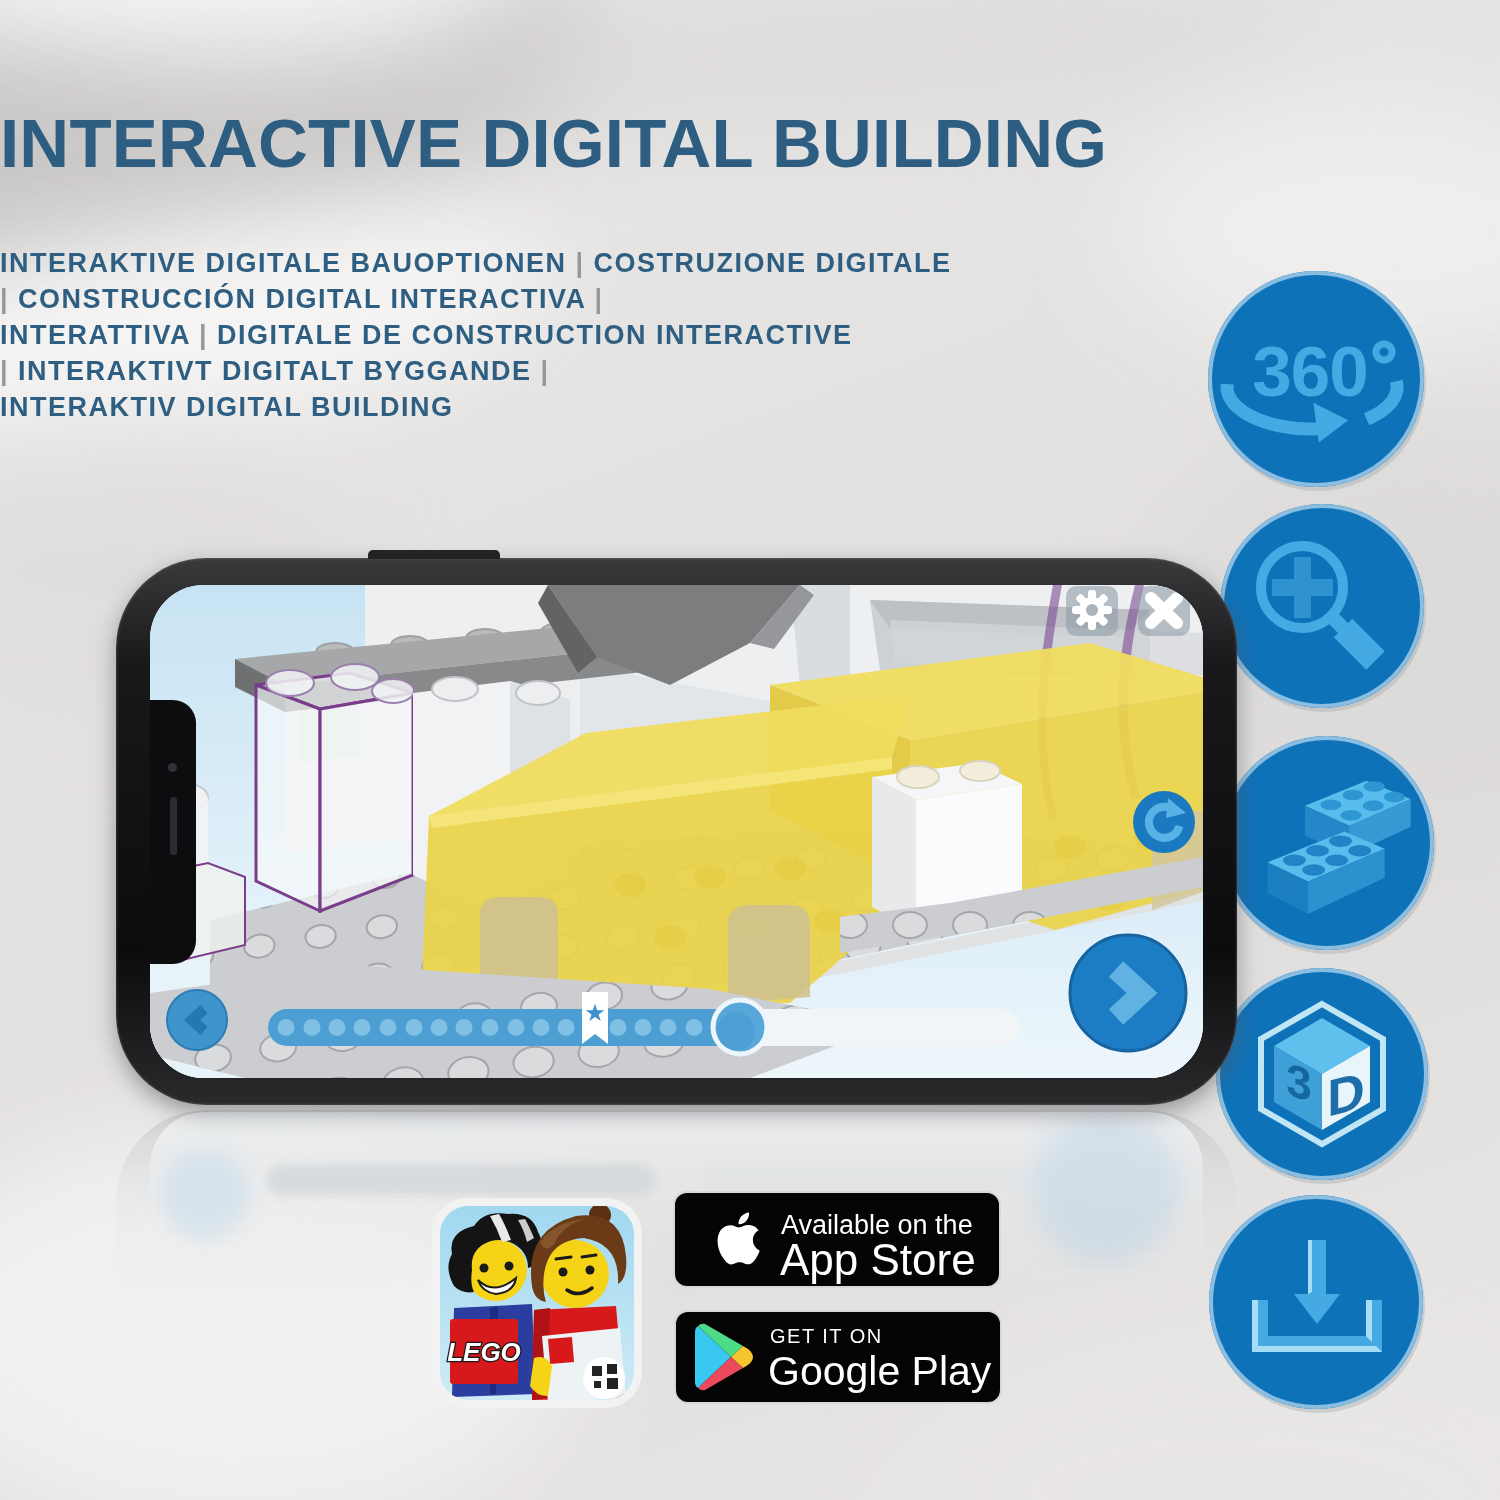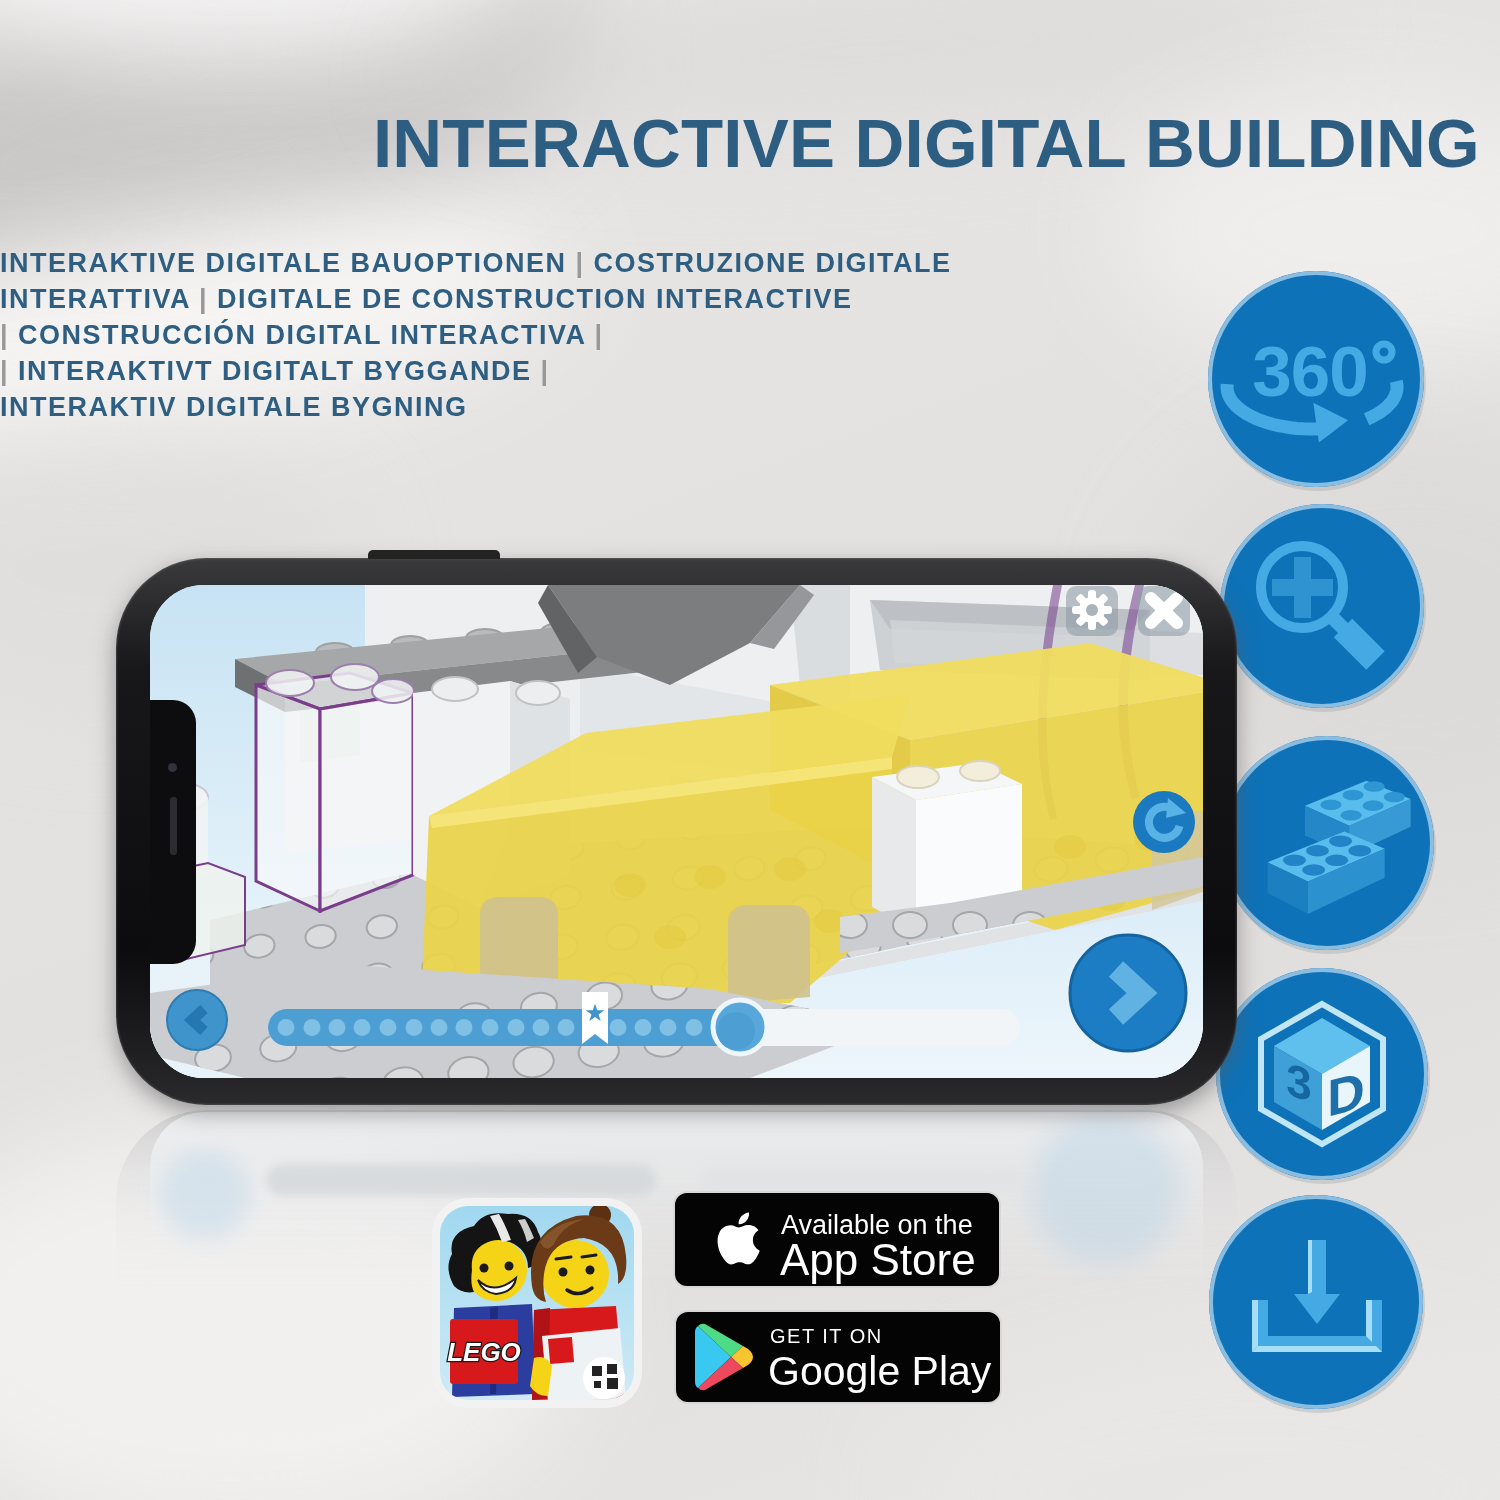--- a/index.html
+++ b/index.html
@@ -1,17 +1,17 @@
 <!DOCTYPE html>
 <html><head><meta charset="utf-8">
 <style>
 html,body{margin:0;padding:0}
 body{width:1500px;height:1500px;position:relative;overflow:hidden;background:#e5e3e2;font-family:"Liberation Sans",sans-serif}
 .blob{position:absolute;border-radius:50%;filter:blur(50px)}
-#title{position:absolute;left:0;top:104px;width:1480px;text-align:right;font-weight:bold;font-size:69px;letter-spacing:0.2px;color:#2d5e82;white-space:nowrap;z-index:2}
+#title{position:absolute;left:0;top:104px;width:1480px;text-align:left;font-weight:bold;font-size:69px;letter-spacing:0.2px;color:#2d5e82;white-space:nowrap;z-index:2}
 #para{position:absolute;left:0;top:245px;width:1420px;text-align:left;font-weight:bold;font-size:27px;letter-spacing:1.5px;color:#2e5f82;z-index:2}
 #para div{height:36px;line-height:36px;white-space:nowrap}
 #phone{position:absolute;left:116px;top:558px;width:1121px;height:547px;border-radius:90px;background:linear-gradient(180deg,#3a3a3c,#18181a 20%,#0c0c0e 72%,#2a2a2c);box-shadow:0 8px 22px rgba(90,90,92,0.55), inset 0 0 3px rgba(255,255,255,0.3);z-index:5}
 #screen{position:absolute;left:34px;top:27px;width:1053px;height:493px;border-radius:54px;overflow:hidden;background:#dcedf7}
 #notch{position:absolute;left:0px;top:115px;width:46px;height:264px;background:#0d0d0f;border-radius:0 23px 23px 0}
 </style></head>
 <body>
 
 <div style="position:absolute;left:0;top:0;width:1500px;height:1500px;background:linear-gradient(160deg,#e8e7e6 0%,#e4e2e1 40%,#e1dfde 70%,#eae8e7 100%)"></div>
 <div class="blob" style="left:-200px;top:-40px;width:800px;height:310px;background:#c5c3c2;opacity:0.85;transform:rotate(-14deg)"></div>
@@ -20,24 +20,24 @@
 <div class="blob" style="left:420px;top:-30px;width:900px;height:160px;background:#d8d6d5;opacity:0.55;transform:rotate(-4deg)"></div>
 <div class="blob" style="left:1120px;top:100px;width:500px;height:260px;background:#f2f1f0;opacity:0.8"></div>
 <div class="blob" style="left:1150px;top:420px;width:520px;height:420px;background:#dbd9d8;opacity:0.65"></div>
 <div class="blob" style="left:-150px;top:420px;width:500px;height:300px;background:#dedcdb;opacity:0.6"></div>
 <div class="blob" style="left:-120px;top:1120px;width:700px;height:420px;background:#f3f2f1;opacity:0.9"></div>
 <div class="blob" style="left:900px;top:1340px;width:700px;height:300px;background:#e9e7e6;opacity:0.8"></div>
 
 <div id="title">INTERACTIVE DIGITAL BUILDING</div>
 <div id="para">
 <div>INTERAKTIVE DIGITALE BAUOPTIONEN <span style="color:#98989a">|</span> COSTRUZIONE DIGITALE</div>
+<div><span style="color:#98989a">|</span> CONSTRUCCIÓN DIGITAL INTERACTIVA <span style="color:#98989a">|</span></div>
 <div>INTERATTIVA <span style="color:#98989a">|</span> DIGITALE DE CONSTRUCTION INTERACTIVE</div>
-<div><span style="color:#98989a">|</span> CONSTRUCCIÓN DIGITAL INTERACTIVA <span style="color:#98989a">|</span></div>
 <div><span style="color:#98989a">|</span> INTERAKTIVT DIGITALT BYGGANDE <span style="color:#98989a">|</span></div>
-<div>INTERAKTIV DIGITALE BYGNING</div>
+<div>INTERAKTIV DIGITAL BUILDING</div>
 </div>
 
 <div style="position:absolute;left:116px;top:1110px;width:1121px;height:260px;border-radius:90px;background:linear-gradient(180deg,#b9b9bb,#d6d6d8 30%,#e2e2e3 60%);opacity:0.55;-webkit-mask-image:linear-gradient(180deg,rgba(0,0,0,0.9),rgba(0,0,0,0.25) 45%,transparent 75%);mask-image:linear-gradient(180deg,rgba(0,0,0,0.9),rgba(0,0,0,0.25) 45%,transparent 75%)"></div>
 <div style="position:absolute;left:150px;top:1112px;width:1053px;height:220px;border-radius:54px;background:linear-gradient(180deg,#f4f7f9,#eff1f2 40%,#ecedee);opacity:0.85;-webkit-mask-image:linear-gradient(180deg,rgba(0,0,0,0.95),rgba(0,0,0,0.3) 50%,transparent 80%);mask-image:linear-gradient(180deg,rgba(0,0,0,0.95),rgba(0,0,0,0.3) 50%,transparent 80%)"></div>
 <div style="position:absolute;left:160px;top:1150px;width:90px;height:90px;border-radius:50%;background:#b4d4ea;opacity:0.38;filter:blur(10px)"></div>
 <div style="position:absolute;left:1030px;top:1115px;width:150px;height:150px;border-radius:50%;background:#a8cee8;opacity:0.33;filter:blur(12px)"></div>
 <div style="position:absolute;left:266px;top:1164px;width:390px;height:32px;border-radius:16px;background:#d2d6d9;opacity:0.75;filter:blur(4px)"></div>
 <div style="position:absolute;left:700px;top:1164px;width:320px;height:30px;border-radius:15px;background:#dfe2e4;opacity:0.6;filter:blur(4px)"></div>
 
 <div id="phone">

